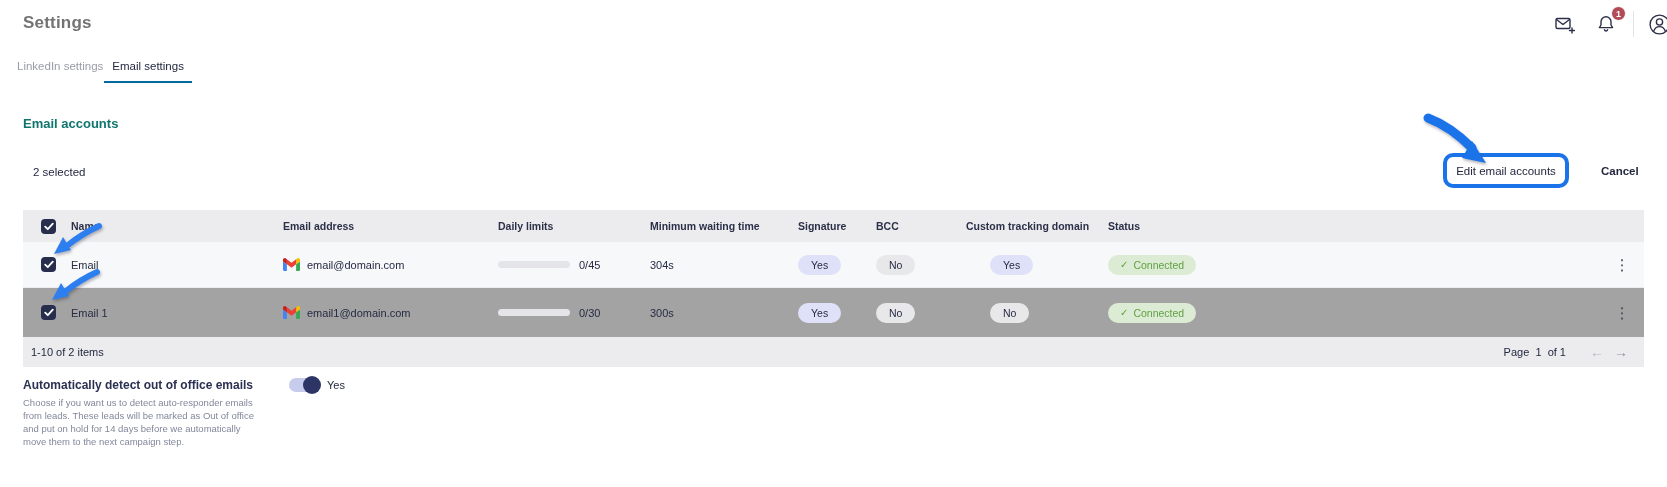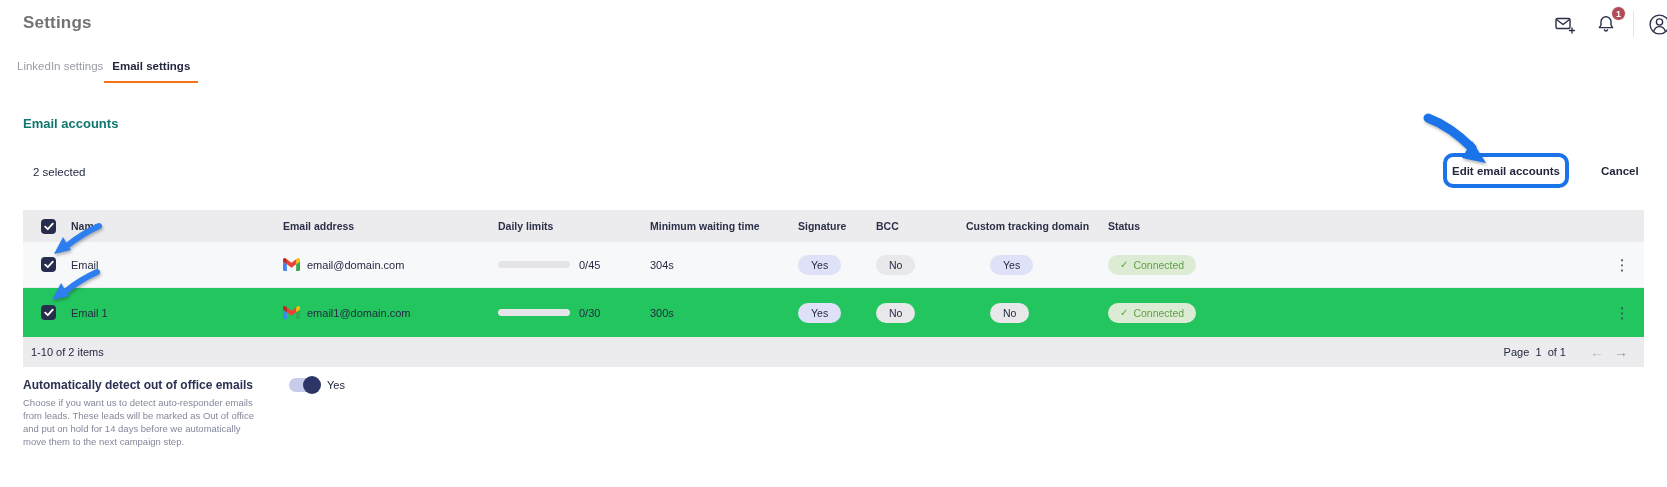--- a/index.html
+++ b/index.html
@@ -15,41 +15,41 @@
   .icon-btn { position:relative; width:28px; height:28px; display:flex; align-items:center; justify-content:center; cursor:pointer; }
   .icon-btn svg { stroke:#2b3048; }
   .badge-notif { position:absolute; top:-4px; right:-6px; min-width:15px; height:15px; border-radius:8px;
     background:#b04b57; color:#fff; font-size:9px; font-weight:bold; display:flex; align-items:center; justify-content:center;
     border:1.5px solid #fff; padding:0 3px; }
   .topbar-divider { width:1px; height:26px; background:#e3e4e9; margin:0 11px 0 13px; }
 
   
   .tabs { left:0; top:58px; display:flex; padding-left:16px; }
   .tab { font-size:11.5px; color:#9a9ca8; padding:2px 1px 11px; cursor:pointer; }
-  .tab.active { color:#23283f; font-weight:bold; padding:2px 8px 8px; border-bottom:2px solid #f97316; }
+  .tab.active { color:#23283f; font-weight:normal; padding:2px 8px 8px; border-bottom:2px solid #0369a1; }
 
   
   .section-title { left:23px; top:116px; font-size:13px; font-weight:bold; color:#0f766e; }
   .selected-text { left:33px; top:166px; font-size:11.5px; color:#23283f; }
 
   .edit-highlight { left:1443px; top:153px; width:126px; height:35px; border:4px solid #1a73e8;
     border-radius:10px; background:#ffffff; display:flex; align-items:center; justify-content:center; }
-  .edit-btn { font-size:11.5px; font-weight:700; color:#23283f; background:transparent; border:none; cursor:pointer;
+  .edit-btn { font-size:11.5px; font-weight:400; color:#23283f; background:transparent; border:none; cursor:pointer;
     font-family:"Liberation Sans", sans-serif; }
   .cancel-btn { left:1601px; top:165px; font-size:11.5px; font-weight:600; color:#23283f; cursor:pointer; }
 
   
   .anno { pointer-events:none; filter:drop-shadow(1px 2px 1.5px rgba(40,40,60,.35)); }
 
   
   .table { left:23px; top:210px; width:1621px; font-size:11px; }
   .trow { display:flex; align-items:center; }
   .thead { height:32px; background:#ececef; font-size:10.5px; font-weight:bold; color:#2b3048; }
   .tbody-row1 { height:46px; background:#f7f8fa; border-bottom:1px solid #ececf0; }
-  .tbody-row2 { height:49px; background:#22c55e; }
+  .tbody-row2 { height:49px; background:#a3a3a3; }
   .tfoot { height:30px; background:#ececef; font-size:11px; color:#23283f; justify-content:space-between; padding:0 16px 0 8px; }
 
   .c-check { width:48px; padding-left:18px; }
   .c-name { width:212px; }
   .c-email { width:215px; display:flex; align-items:center; gap:7px; }
   .c-daily { width:152px; display:flex; align-items:center; gap:9px; }
   .c-wait { width:148px; }
   .c-sig { width:78px; }
   .c-bcc { width:58px; }
   .c-custom { width:142px; text-align:left;margin-left:32px; }

